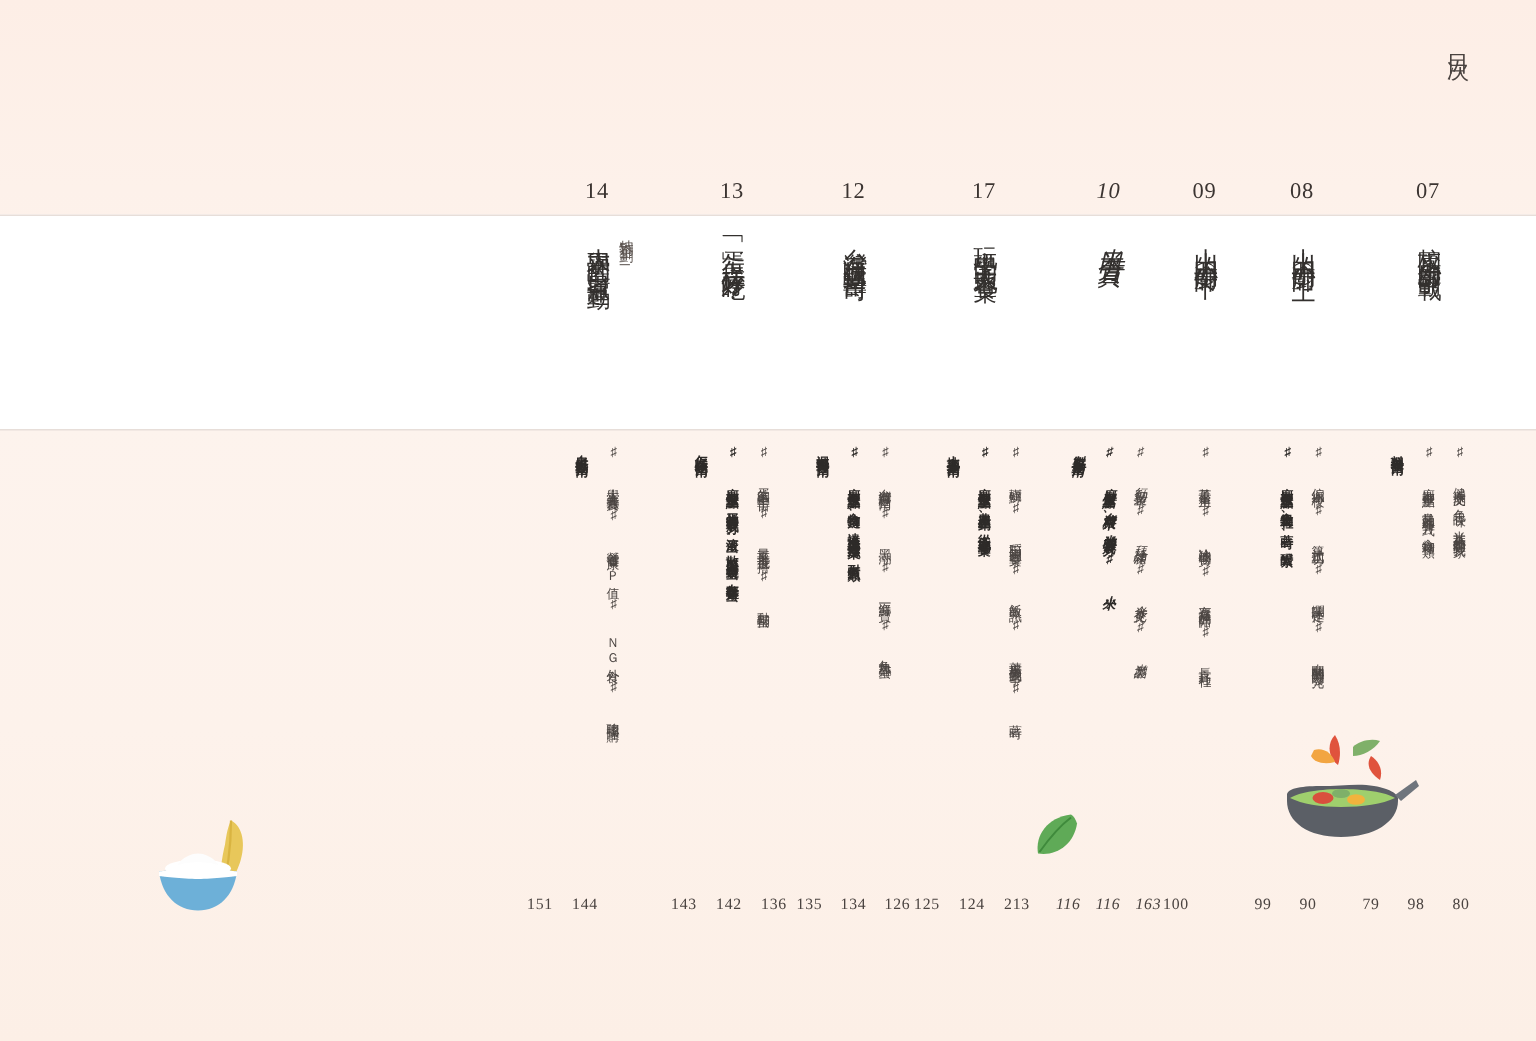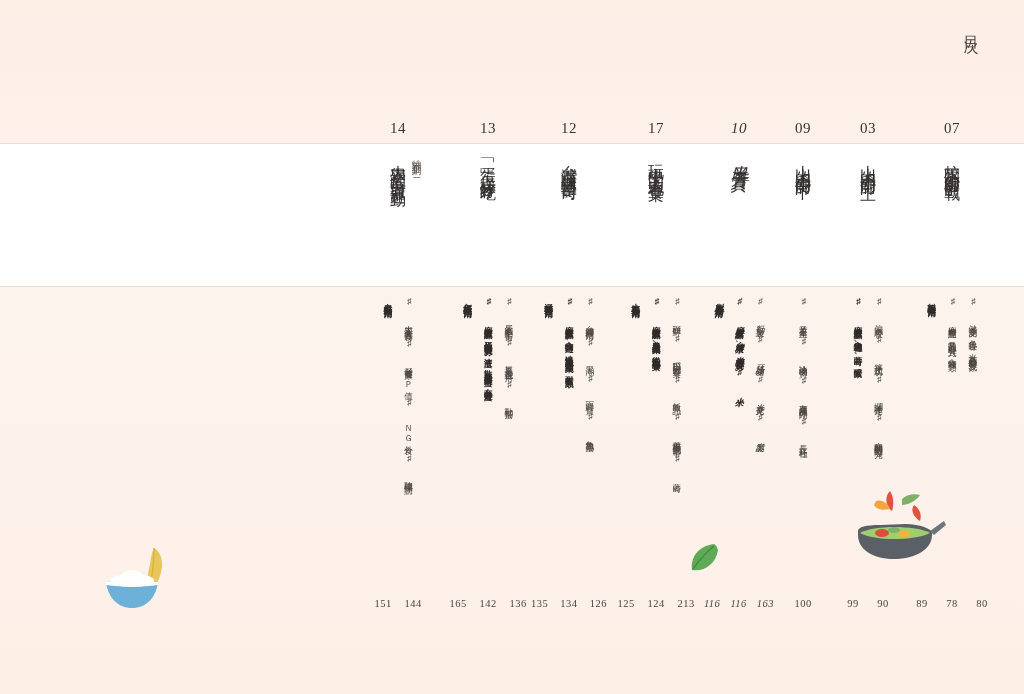--- a/index.html
+++ b/index.html
@@ -142,21 +142,21 @@
     color: #2e2b29;
   }
 
   .pages {
     position: absolute;
     top: 598px;
     left: 0;
     right: 0;
     display: flex;
     flex-direction: row;
-    justify-content: center;
+    justify-content: flex-start;
     gap: 10px;
     font-size: 10.5px;
     color: #4a4340;
     letter-spacing: 0.5px;
   }
   .pg { width: 20px; text-align: center; }
 
   
   .deco { position: absolute; }
   .deco-bowl { left: 100px; bottom: 78px; }
@@ -178,27 +178,27 @@
       <div class="num">07</div>
       <div class="title">
         <span>校園小廚師爭霸戰</span>
       </div>
       <div class="subs">
         <div class="sub bold">料理者指南</div>
         <div class="sub">♯ 廚神進重點：常見的料理方式、食物種類</div>
         <div class="sub">♯ 健康交測：色香味：米其林小廚師在我家</div>
       </div>
       <div class="pages">
-        <div class="pg">89</div>
-        <div class="pg">78</div>
+        <div class="pg">79</div>
+        <div class="pg">98</div>
         <div class="pg">80</div>
       </div>
     </div>
     <div class="col" style="width: 72px;">
-      <div class="num">03</div>
+      <div class="num">08</div>
       <div class="title">
         <span>山上的小廚師（上）</span>
       </div>
       <div class="subs">
         <div class="sub bold">♯ 廚神進重點：食物里程、著時、醱素</div>
         <div class="sub">♯ 偏鄉小校 ♯ 篳汁式切工 ♯ 擱陳走作 ♯ 山林間的閃閃發光</div>
       </div>
       <div class="pages">
         <div class="pg">99</div>
         <div class="pg">90</div>
@@ -268,21 +268,21 @@
       <div class="num">13</div>
       <div class="title">
         <span>「蛋」怎樣才好吃？</span>
       </div>
       <div class="subs">
         <div class="sub bold">怎樣好吃指南</div>
         <div class="sub bold">♯ 廚神進重點：蛋的營養成分、液蛋、散裝蛋與盒裝蛋、友善雞蛋</div>
         <div class="sub">♯ 蛋的多重宇宙 ♯ 最平凡也最百搭 ♯ 動輔蛋</div>
       </div>
       <div class="pages">
-        <div class="pg">165</div>
+        <div class="pg">143</div>
         <div class="pg">142</div>
         <div class="pg">136</div>
       </div>
     </div>
     <div class="col" style="width: 96px; text-decoration: underline;">
       <div class="num">14</div>
       <div class="kicker">
         <span>特別企劃──</span>
       </div>
       <div class="title">

